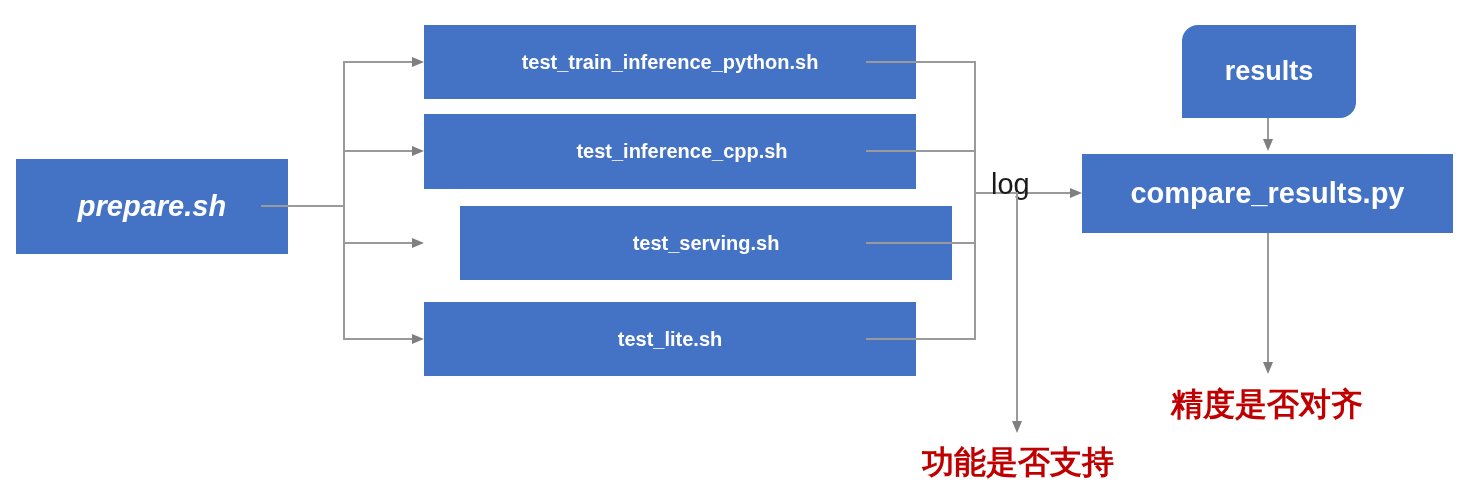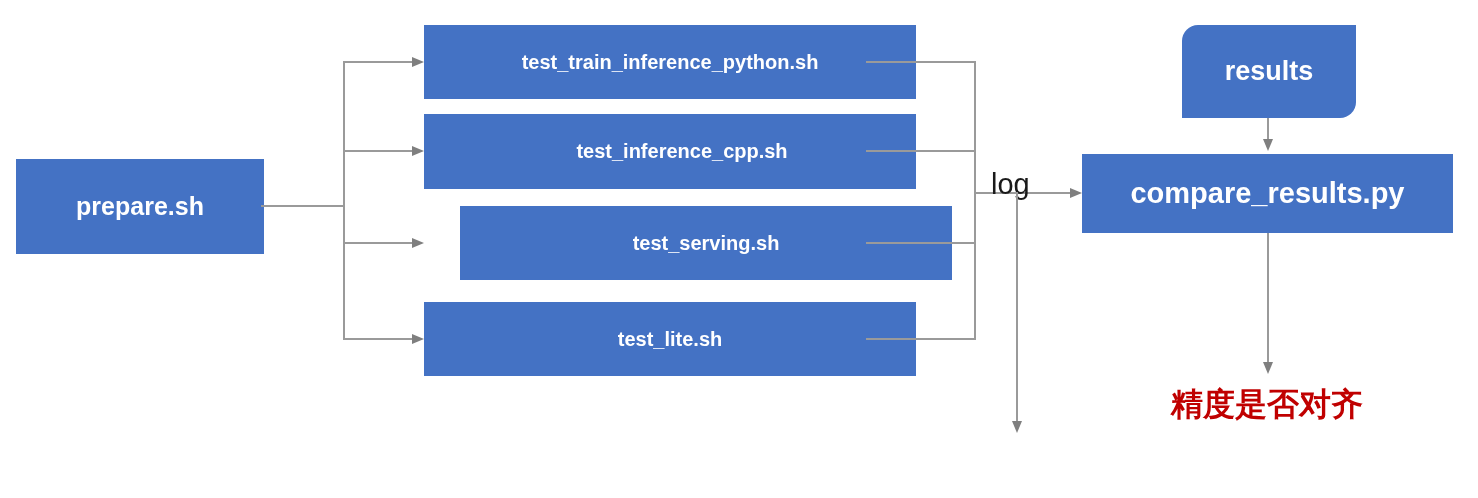--- a/index.html
+++ b/index.html
@@ -55,21 +55,21 @@
   .annotation {
     position: absolute;
     color: var(--annotation, #C00000);
     font-size: 32px;
     font-weight: 700;
     white-space: nowrap;
     transform: translateX(-50%);
     text-align: right;
   }
   
-  .n-prepare { left: 16px; top: 159px; width: 248px; height: 95px; font-size: 25px; }
+  .n-prepare { left: 16px; top: 159px; width: 272px; height: 95px; font-size: 29px; font-style: italic; }
   .n-test    { left: 424px; width: 492px; height: 74px; font-size: 20px; }
   .n-test1   { top: 25px; }
   .n-test2   { top: 114px; height: 75px; padding-left: 24px; }
   .n-test3   { top: 206px; margin-left: 36px; }
   .n-test4   { top: 302px; }
   .n-compare { left: 1082px; top: 154px; width: 371px; height: 79px; font-size: 29px; }
   .n-results { left: 1182px; top: 25px; width: 174px; height: 93px; font-size: 27px;
                border-radius: 16px 0 16px 0; }
 </style>
 </head>
@@ -129,15 +129,16 @@
 
   <div class="line v" style="left:1016px; top:192px; height:229px;"></div>
   <div class="arr-d" style="left:1012px; top:421px;"></div>
 
   <div class="line v" style="left:1267px; top:118px; height:22px;"></div>
   <div class="arr-d" style="left:1263px; top:139px;"></div>
 
   <div class="line v" style="left:1267px; top:233px; height:130px;"></div>
   <div class="arr-d" style="left:1263px; top:362px;"></div>
 
+  <div class="annotation" style="left:1018px; top:441px;">功能是否支持</div>
   <div class="annotation" style="left:1267px; top:383px;">精度是否对齐</div>
 
 </div>
 
 </body></html>

